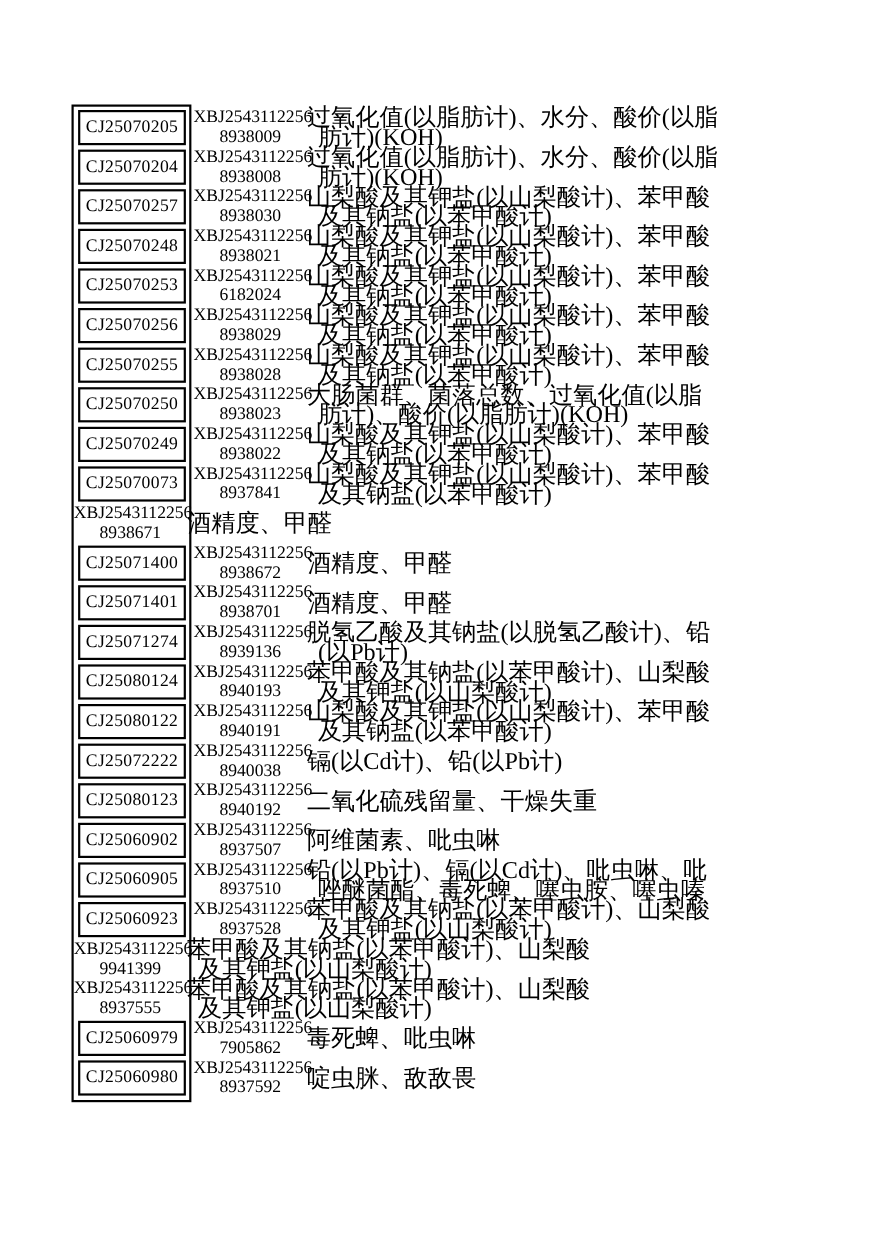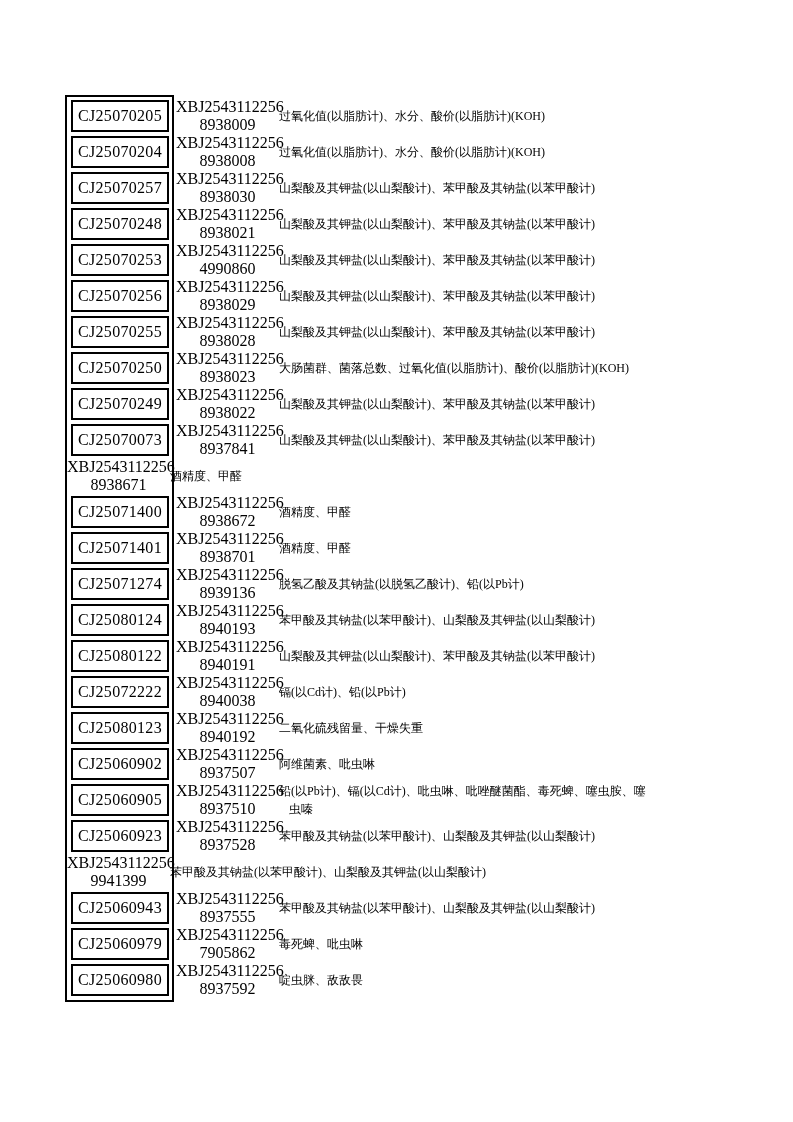--- a/index.html
+++ b/index.html
@@ -75,21 +75,21 @@
     white-space: nowrap;
   }
   .code-line2 {
     text-align: center;
   }
   .cell-items {
     width: 375px;
     flex: none;
     display: flex;
     align-items: center;
-    font-size: 12px;
+    font-size: 22px;
     line-height: 18px;
   }
   .items-text {
     padding-left: 10px;
     text-indent: -10px; 
     word-break: break-all;
   }
 </style>
 </head>
 <body>
@@ -154,21 +154,21 @@
     </div>
   </div>
       <div class="row">
     <div class="cell-id">
       <div class="idbox">
         <span>CJ25070253</span>
       </div>
     </div>
     <div class="cell-code">
       <div class="code-line1">XBJ2543112256</div>
-      <div class="code-line2">4990860</div>
+      <div class="code-line2">6182024</div>
     </div>
     <div class="cell-items">
       <span class="items-text">山梨酸及其钾盐(以山梨酸计)、苯甲酸及其钠盐(以苯甲酸计)</span>
     </div>
   </div>
       <div class="row">
     <div class="cell-id">
       <div class="idbox">
         <span>CJ25070256</span>
       </div>
@@ -389,25 +389,20 @@
       <div class="row">
     <div class="cell-code">
       <div class="code-line1">XBJ2543112256</div>
       <div class="code-line2">9941399</div>
     </div>
     <div class="cell-items">
       <span class="items-text">苯甲酸及其钠盐(以苯甲酸计)、山梨酸及其钾盐(以山梨酸计)</span>
     </div>
   </div>
       <div class="row">
-    <div class="cell-id">
-      <div class="idbox">
-        <span>CJ25060943</span>
-      </div>
-    </div>
     <div class="cell-code">
       <div class="code-line1">XBJ2543112256</div>
       <div class="code-line2">8937555</div>
     </div>
     <div class="cell-items">
       <span class="items-text">苯甲酸及其钠盐(以苯甲酸计)、山梨酸及其钾盐(以山梨酸计)</span>
     </div>
   </div>
       <div class="row">
     <div class="cell-id">

